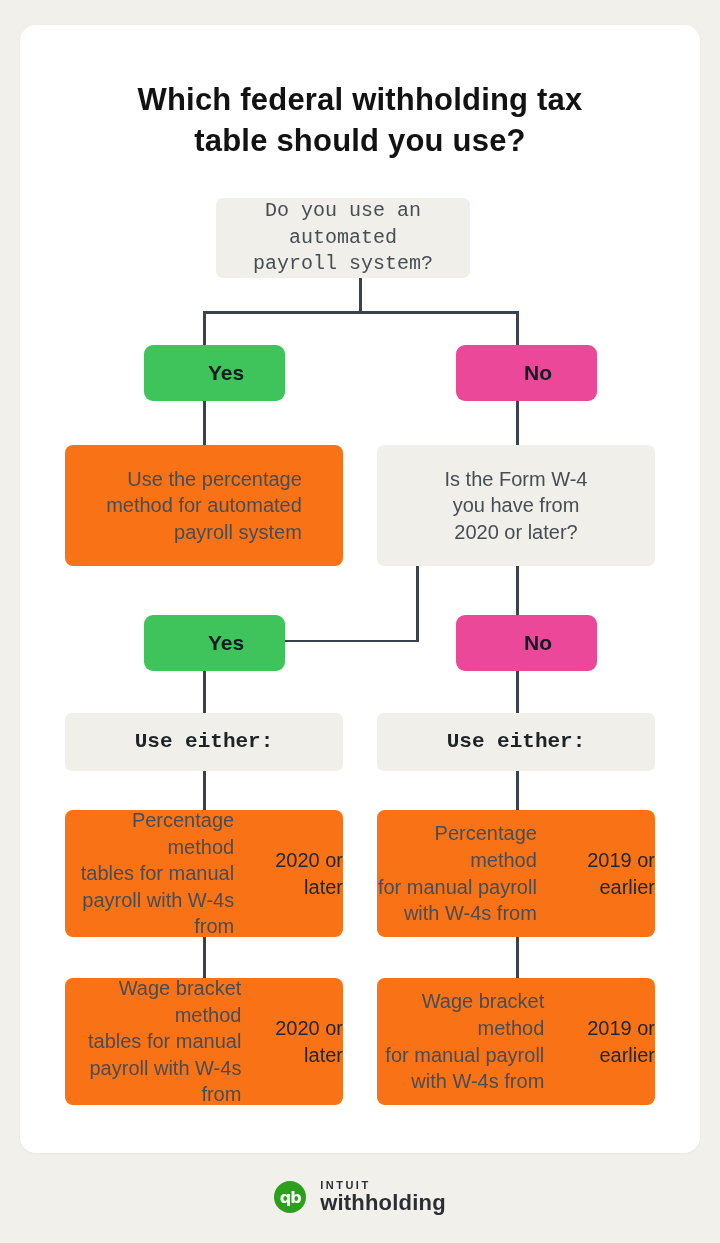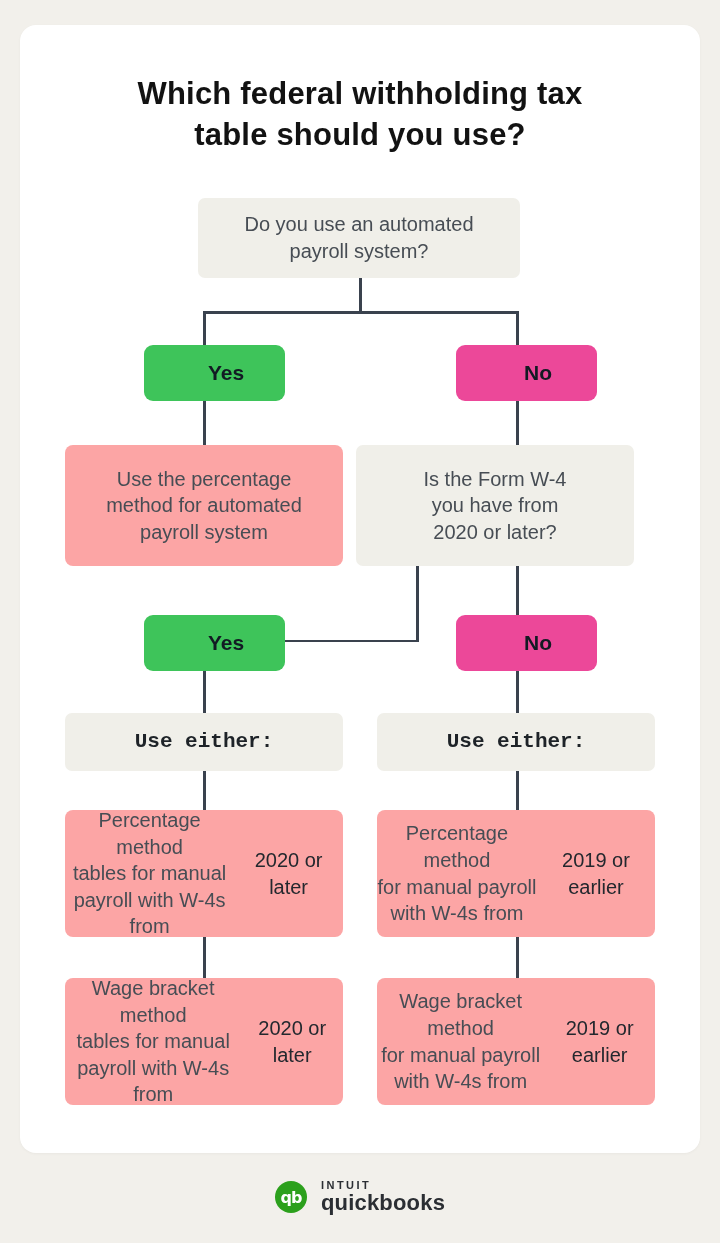--- a/index.html
+++ b/index.html
@@ -10,35 +10,35 @@
     position:relative;
     overflow:hidden;
   }
   #canvas{position:absolute;left:0;top:0;width:720px;height:1243px;}
   .card{
     position:absolute;left:20px;top:25px;width:680px;height:1128px;
     background:#ffffff;border-radius:16px;
     box-shadow:0 1px 3px rgba(0,0,0,0.04);
   }
   .title{
-    position:absolute;left:0;top:74px;width:720px;
+    position:absolute;left:0;top:80px;width:720px;
     text-align:center;
     font-size:31px;font-weight:bold;color:#121212;
     line-height:1.32;white-space:pre-line;
     letter-spacing:0.2px;
   }
   .node{
     position:absolute;
     display:flex;align-items:center;justify-content:center;
     text-align:center;
     font-size:20px;color:#474d54;line-height:1.33;
     white-space:pre-line;border-radius:8px;
   }
   .gray{background:#f0efe9;border-radius:7px;}
-  .blue{background:#fca5a5;}
+  .blue{background:#f97316;text-align:right;}
   .use-either{font-weight:bold;color:#1e2328;font-size:21px;border-radius:7px;font-family:Liberation Mono, monospace;}
   .emph{font-weight:normal;color:#23282e;}
   .btn{
     position:absolute;
     display:flex;align-items:center;justify-content:center;
     font-size:21px;font-weight:bold;color:#121a23;
     border-radius:9px;
     padding-left:23px;
   }
   .green{background:#3ec45a;}
@@ -70,35 +70,35 @@
 </style>
 </head>
 <body>
 
 <div id="canvas">
   <div class="card"></div>
 
   <div class="title">Which federal withholding tax
 table should you use?</div>
 
-  <div class="node gray" style="left:198px;top:198px;width:322px;height:80px;">Do you use an automated
+  <div class="node gray" style="left:216px;top:198px;width:254px;height:80px;font-family:Liberation Mono, monospace;">Do you use an automated
 payroll system?</div>
 
   <div class="line vline" style="left:359px;top:278px;height:34px;"></div>
   <div class="line hline" style="left:203px;top:311px;width:315px;"></div>
   <div class="line vline" style="left:203px;top:311px;height:134px;"></div>
   <div class="line vline" style="left:516px;top:311px;height:134px;"></div>
 
   <div class="btn green" style="left:144px;top:345px;width:118px;height:56px;">Yes</div>
   <div class="btn orange" style="left:456px;top:345px;width:118px;height:56px;">No</div>
 
   <div class="node blue" style="left:65px;top:445px;width:278px;height:121px;">Use the percentage
 method for automated
 payroll system</div>
-  <div class="node gray" style="left:356px;top:445px;width:278px;height:121px;">Is the Form W-4
+  <div class="node gray" style="left:377px;top:445px;width:278px;height:121px;">Is the Form W-4
 you have from
 2020 or later?</div>
 
   <div class="line vline" style="left:416px;top:566px;height:76px;"></div>
   <div class="line hline" style="left:262px;top:639.5px;width:157px;"></div>
   <div class="line vline" style="left:516px;top:566px;height:147px;"></div>
   <div class="line vline" style="left:203px;top:671px;height:42px;"></div>
 
   <div class="btn green" style="left:144px;top:615px;width:118px;height:56px;">Yes</div>
   <div class="btn orange" style="left:456px;top:615px;width:118px;height:56px;">No</div>
@@ -127,16 +127,16 @@
 from </span><span class="emph">2020 or later</span></div>
   <div class="node blue" style="left:377px;top:978px;width:278px;height:127px;"><span>Wage bracket method
 for manual payroll
 with W-4s from
 </span><span class="emph">2019 or earlier</span></div>
 
   <div class="footer">
     <div class="qb-circle">qb</div>
     <div class="brand">
       <div class="brand-top">INTUIT</div>
-      <div class="brand-bottom">quickbooks</div>
+      <div class="brand-bottom">withholding</div>
     </div>
   </div>
 </div>
 
 </body></html>

